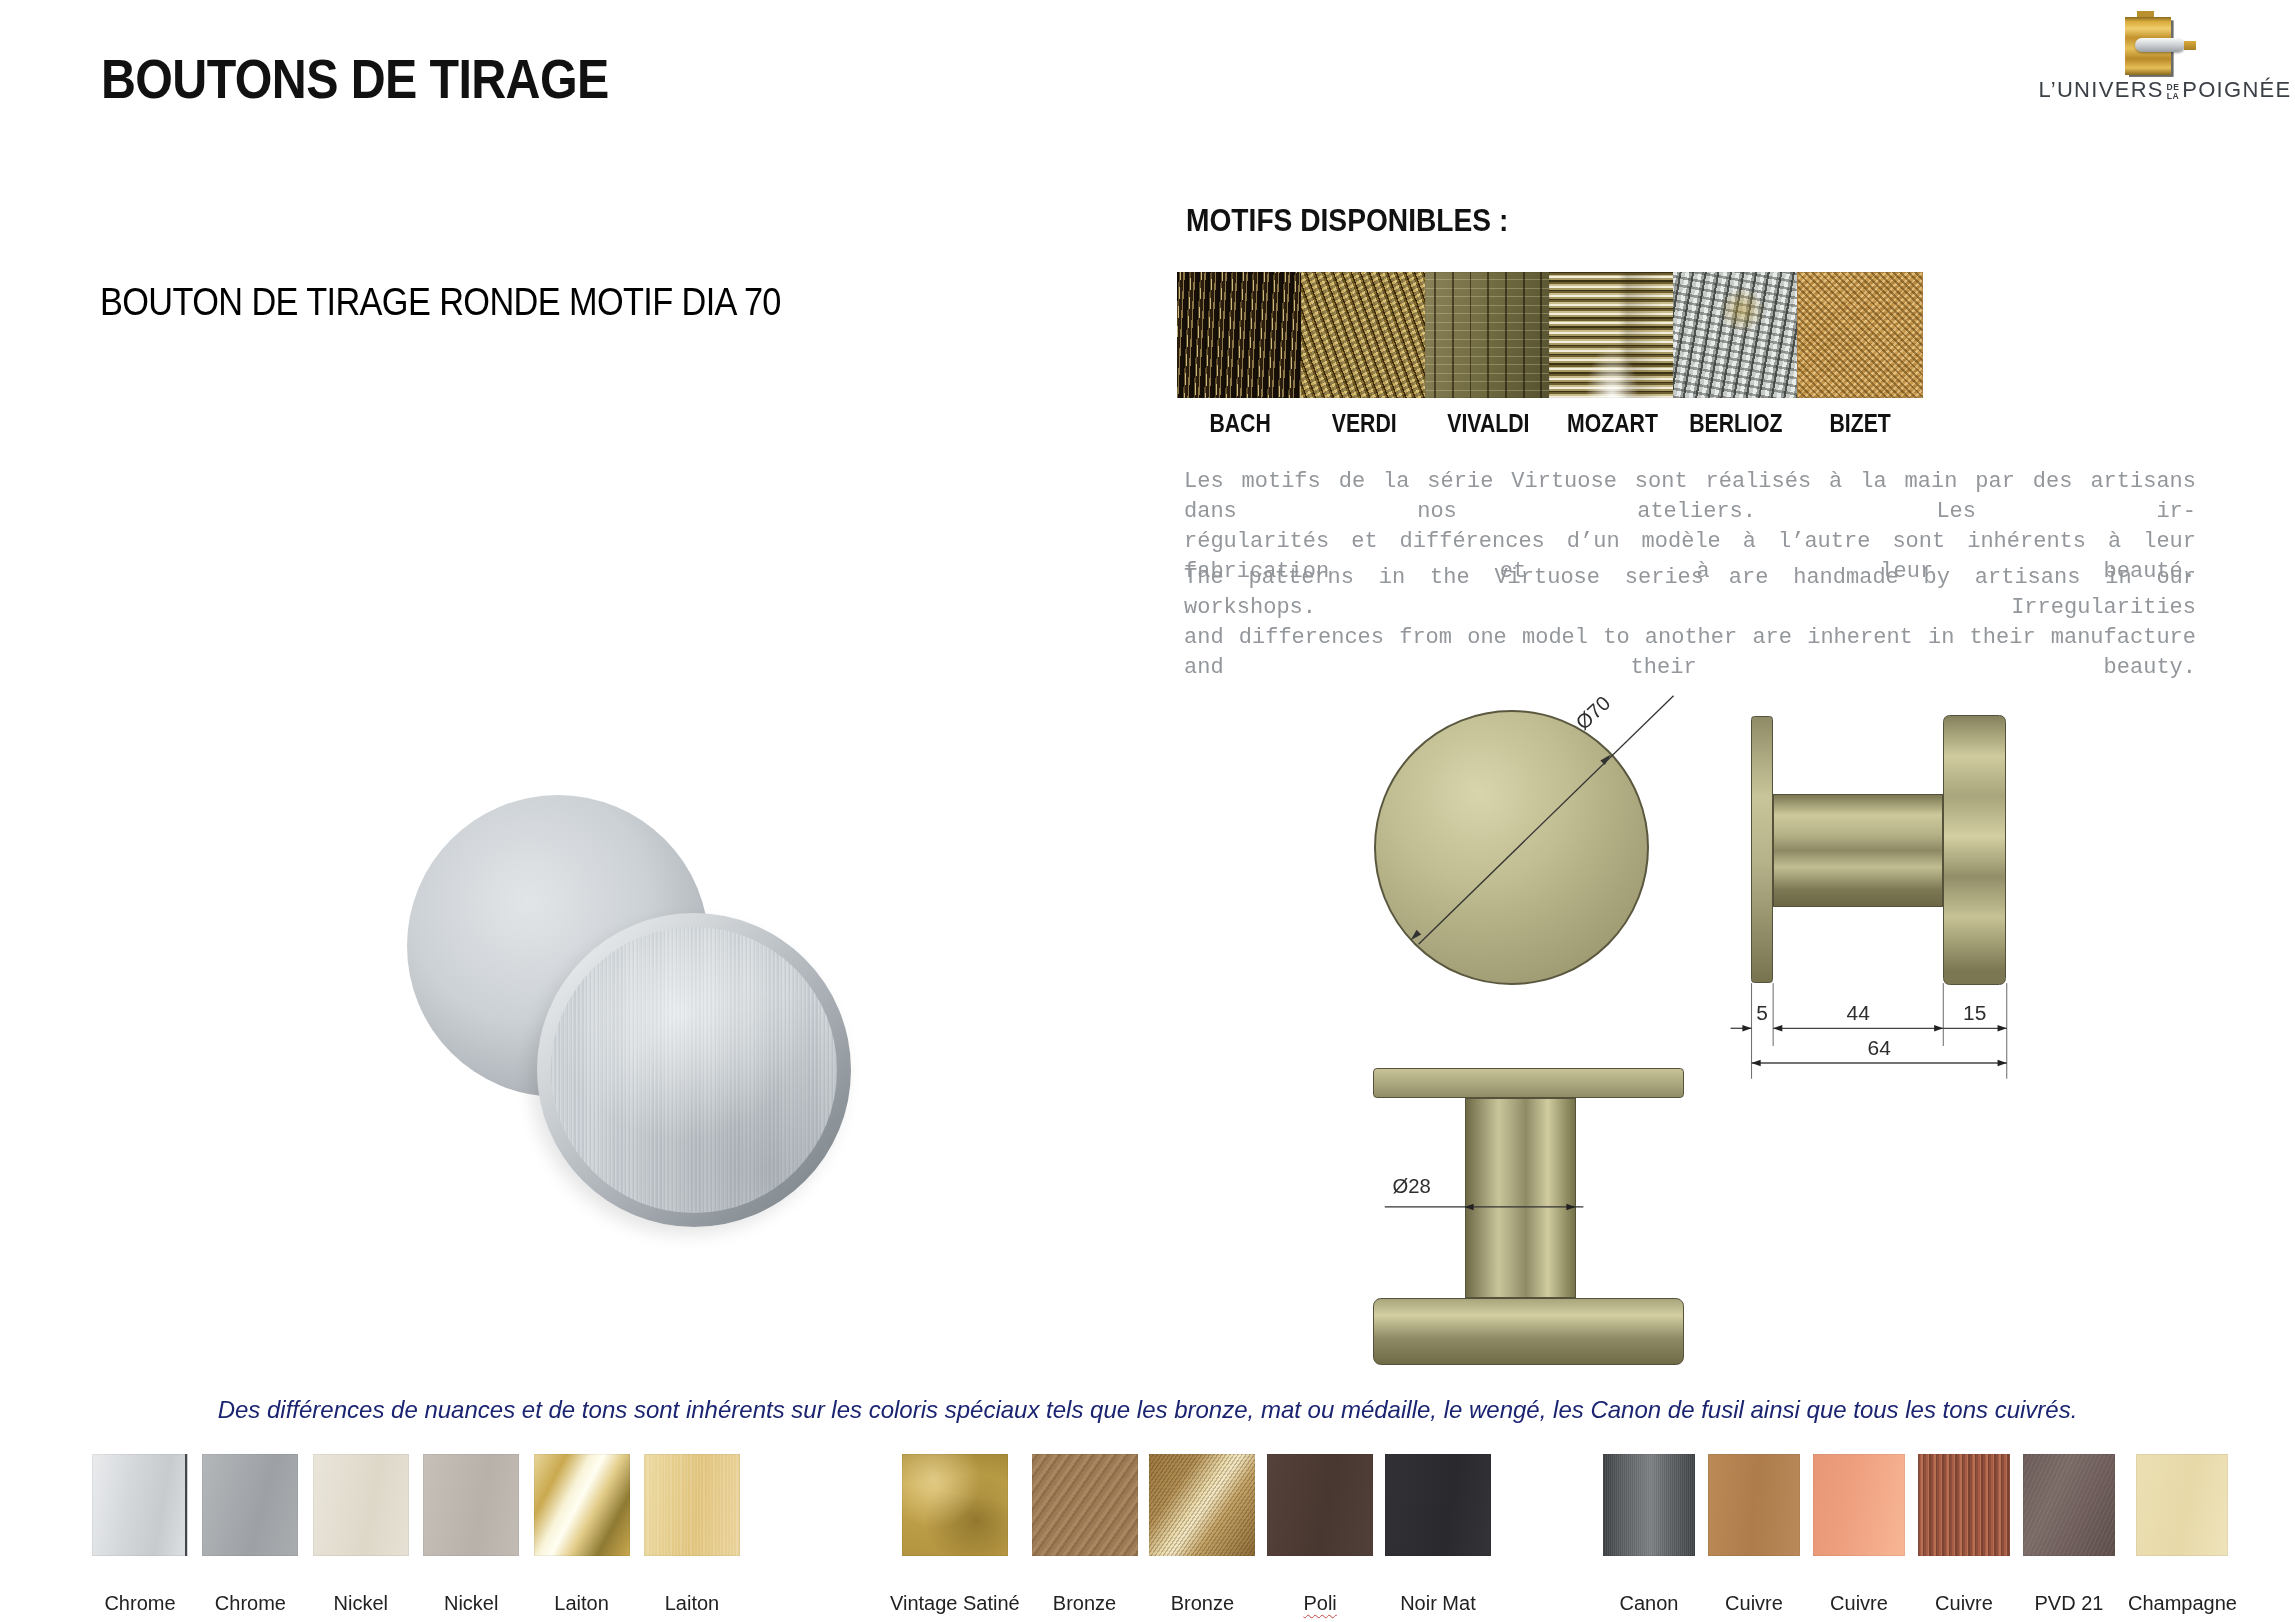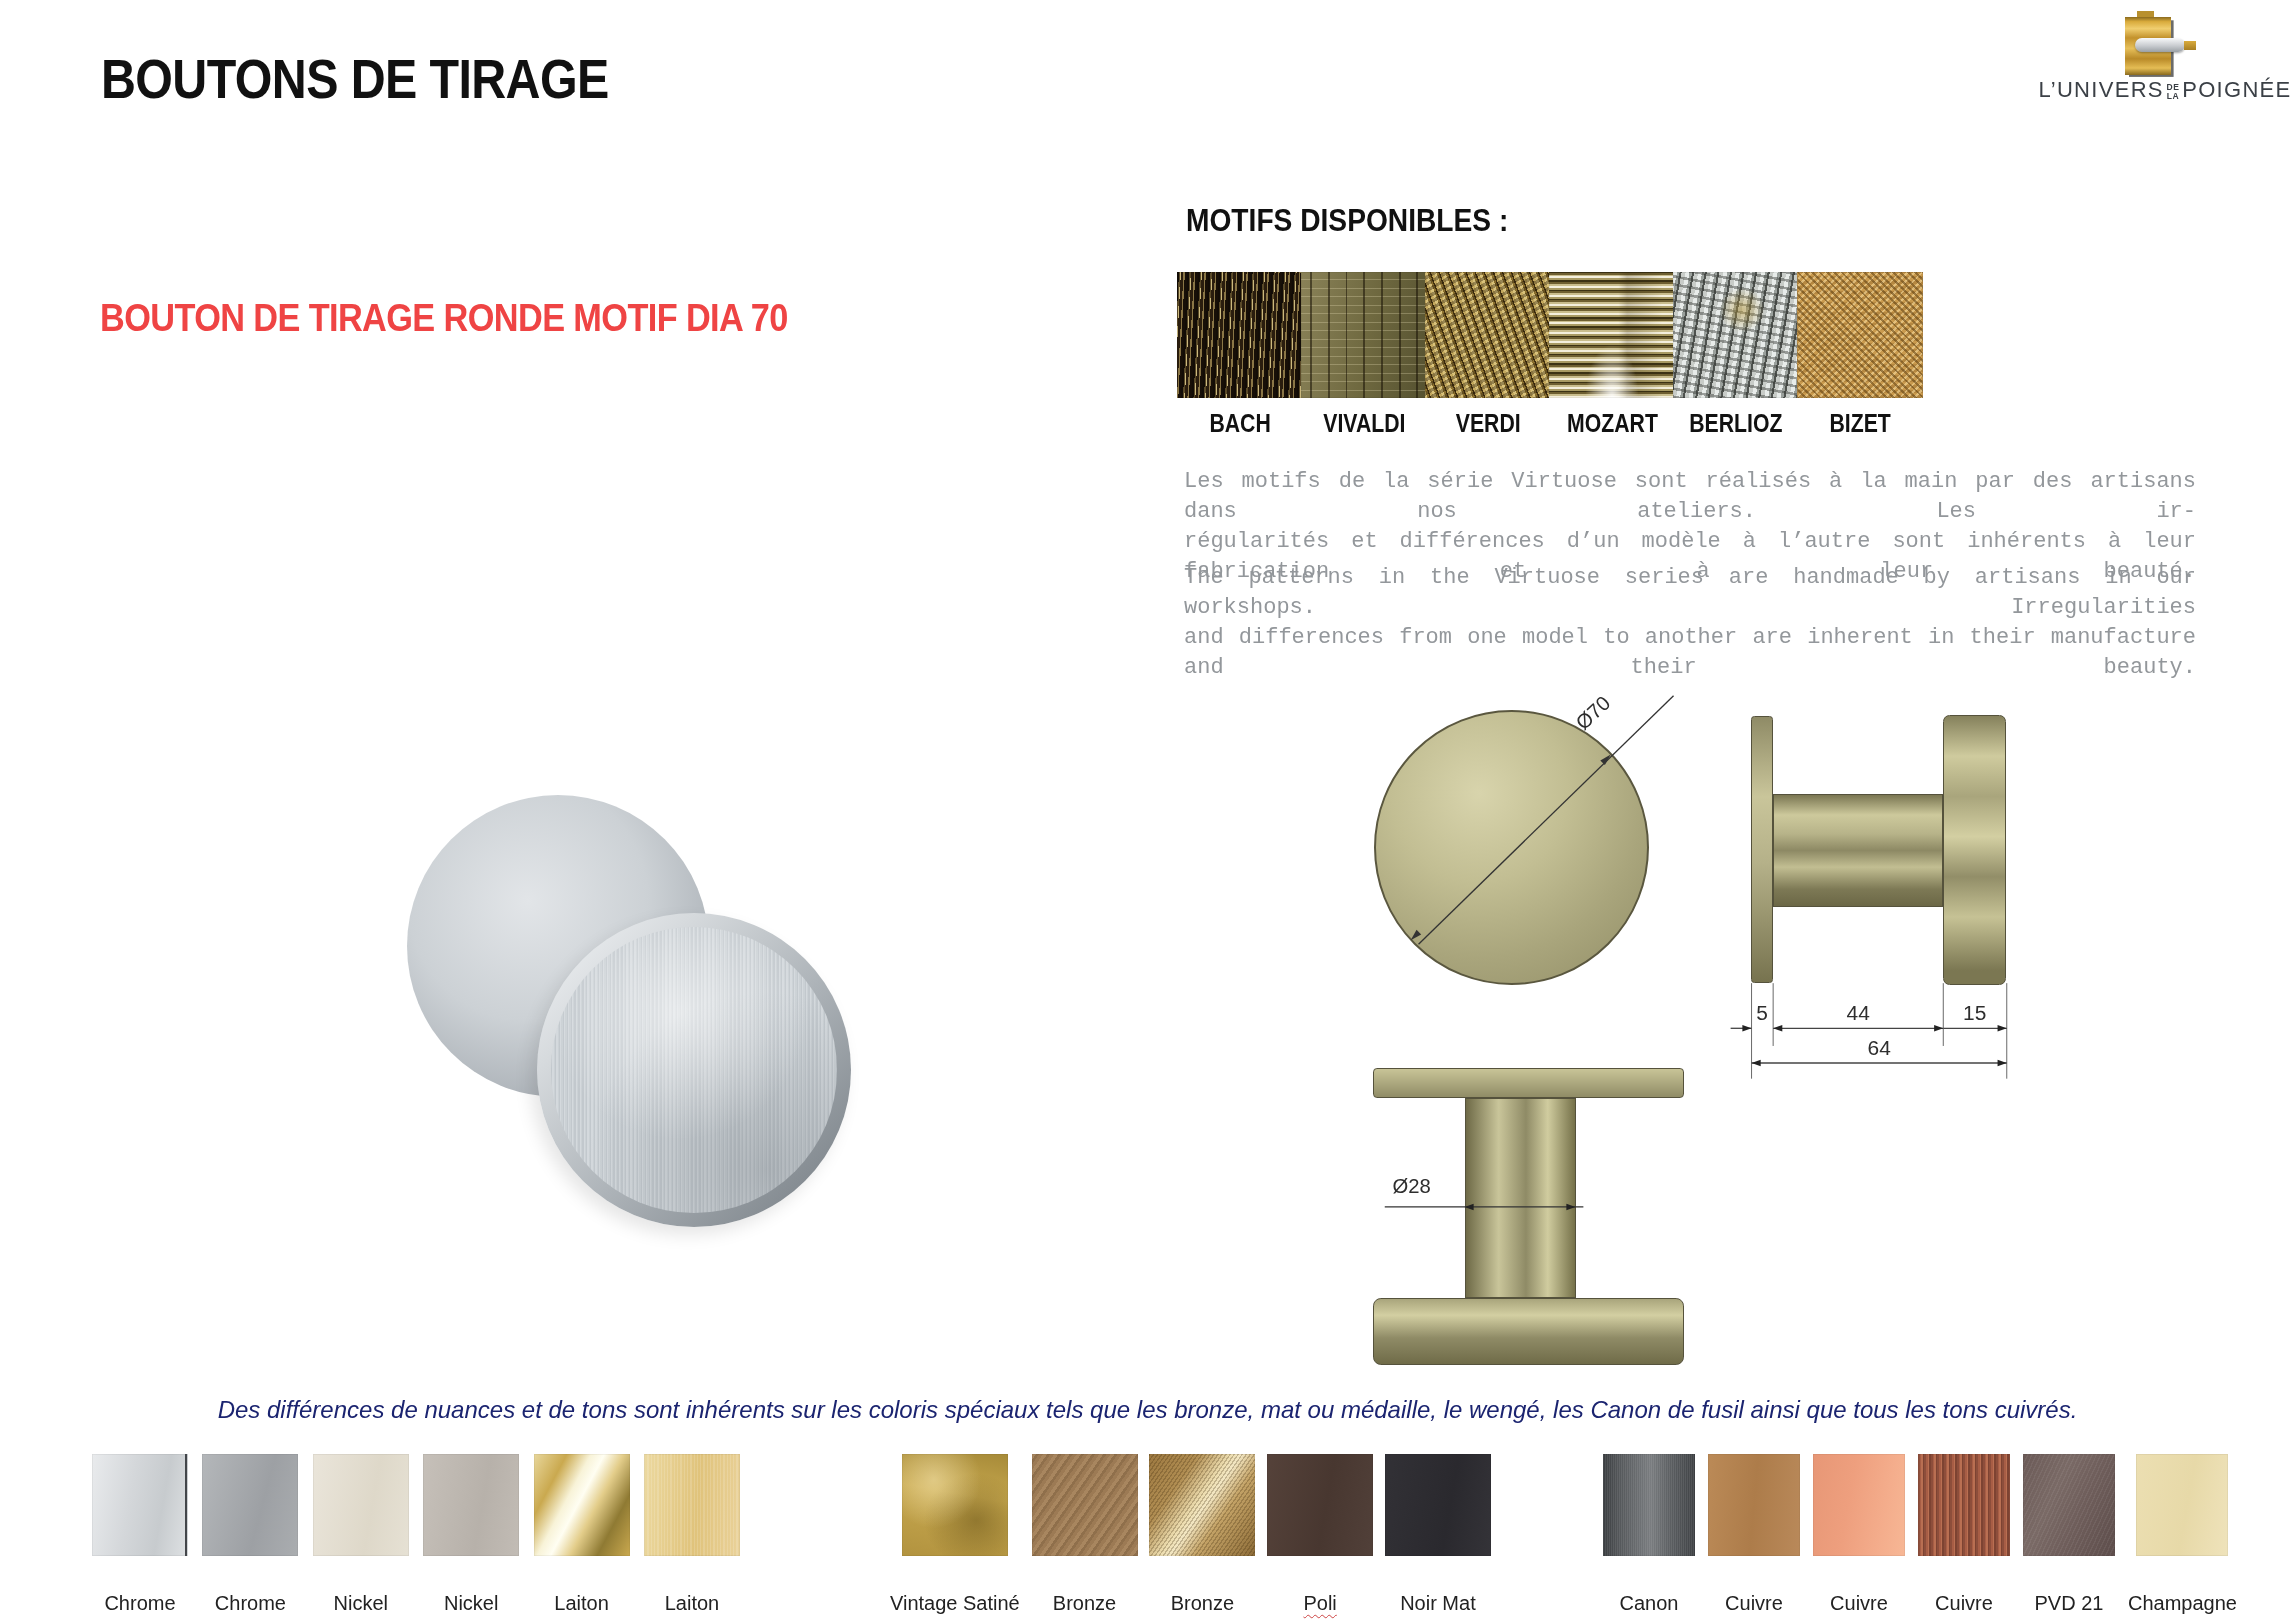--- a/index.html
+++ b/index.html
@@ -5,21 +5,21 @@
   html,body{margin:0;padding:0;}
   body{
     width:2295px;height:1623px;position:relative;background:#ffffff;
     font-family:"Liberation Sans", sans-serif;color:#1a1a1a;overflow:hidden;
   }
   .abs{position:absolute;}
   .cond{display:inline-block;transform:scaleX(0.88);transform-origin:left center;white-space:nowrap;}
 
   
   .page-title{left:101px;top:47px;font-size:55px;font-weight:600;letter-spacing:-0.7px;color:#111;}
-  .page-subtitle{left:100px;top:296px;font-size:39px;font-weight:700;letter-spacing:-0.7px;color:#ef4444;}
+  .page-subtitle{left:100px;top:280px;font-size:39px;font-weight:400;letter-spacing:-0.7px;color:#000000;}
   .motifs-heading{left:1186px;top:202px;font-size:32px;font-weight:600;color:#111;}
 
   
   .logo-square{left:2125px;top:17px;width:46px;height:58px;
     background:linear-gradient(180deg,#8a6a1e 0%,#d9ab3c 8%,#f0ce6f 20%,#c3922c 36%,#e7c05a 54%,#b98a28 72%,#e5bd55 88%,#8a6a1e 100%);
     box-shadow:3.3px 2.6px 0 -0.7px #6b6b69;}
   .logo-tab{left:2137px;top:10.5px;width:17px;height:9.2px;background:#b8902e;}
   .logo-handle{left:2135px;top:38px;width:50px;height:14.4px;border-radius:7.9px;
     background:linear-gradient(180deg,#f8f9fa,#c9ccd0 55%,#9aa0a5);box-shadow:0 1.3px 2px rgba(0,0,0,.3);}
   .logo-pin{left:2184px;top:41px;width:11.8px;height:9.2px;background:linear-gradient(180deg,#d9ab3c,#a97f22);}
@@ -173,26 +173,26 @@
 <div class="abs page-subtitle"><span class="cond">BOUTON DE TIRAGE RONDE MOTIF DIA 70</span></div>
 
 <div class="abs motifs-heading"><span class="cond">MOTIFS DISPONIBLES :</span></div>
 
 <div class="abs motif-row">
   <div class="motif">
     <div class="mt m-bach"></div>
     <div class="mlab">BACH</div>
   </div>
   <div class="motif">
+    <div class="mt m-verdi"></div>
+    <div class="mlab">VERDI</div>
+  </div>
+  <div class="motif">
     <div class="mt m-vivaldi"></div>
     <div class="mlab">VIVALDI</div>
-  </div>
-  <div class="motif">
-    <div class="mt m-verdi"></div>
-    <div class="mlab">VERDI</div>
   </div>
   <div class="motif">
     <div class="mt m-mozart"></div>
     <div class="mlab">MOZART</div>
   </div>
   <div class="motif">
     <div class="mt m-berlioz"></div>
     <div class="mlab">BERLIOZ</div>
   </div>
   <div class="motif">

